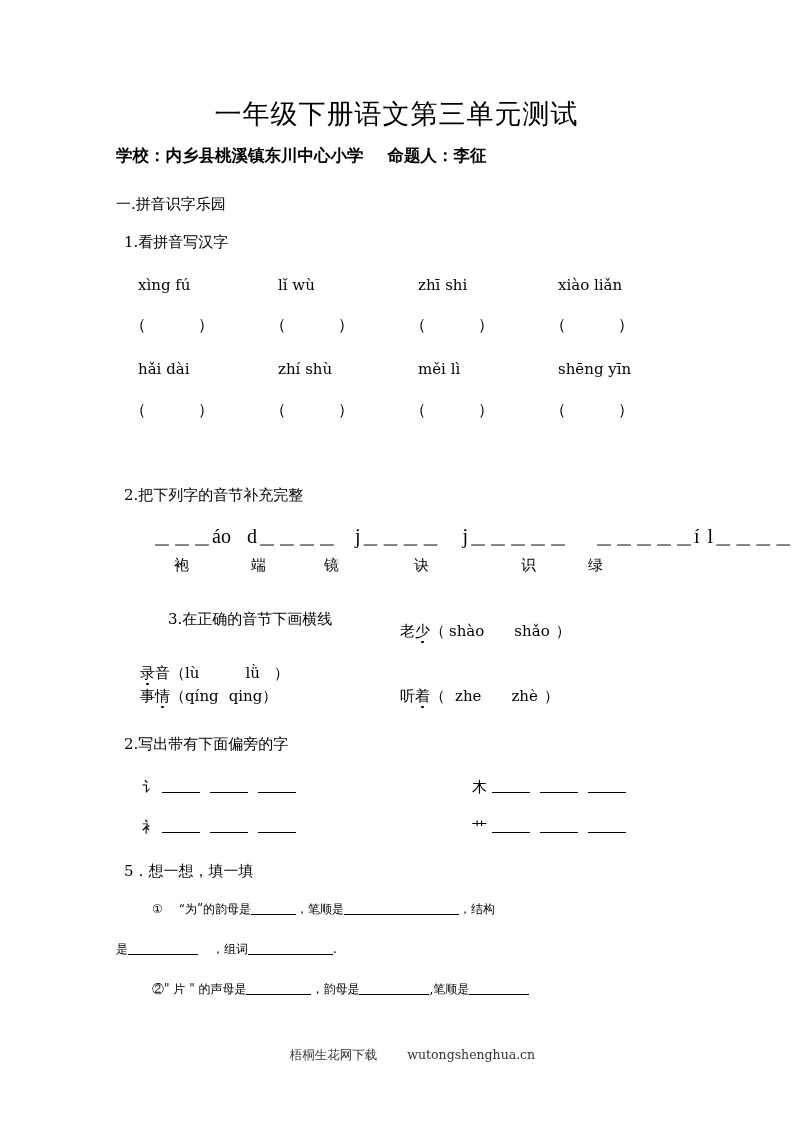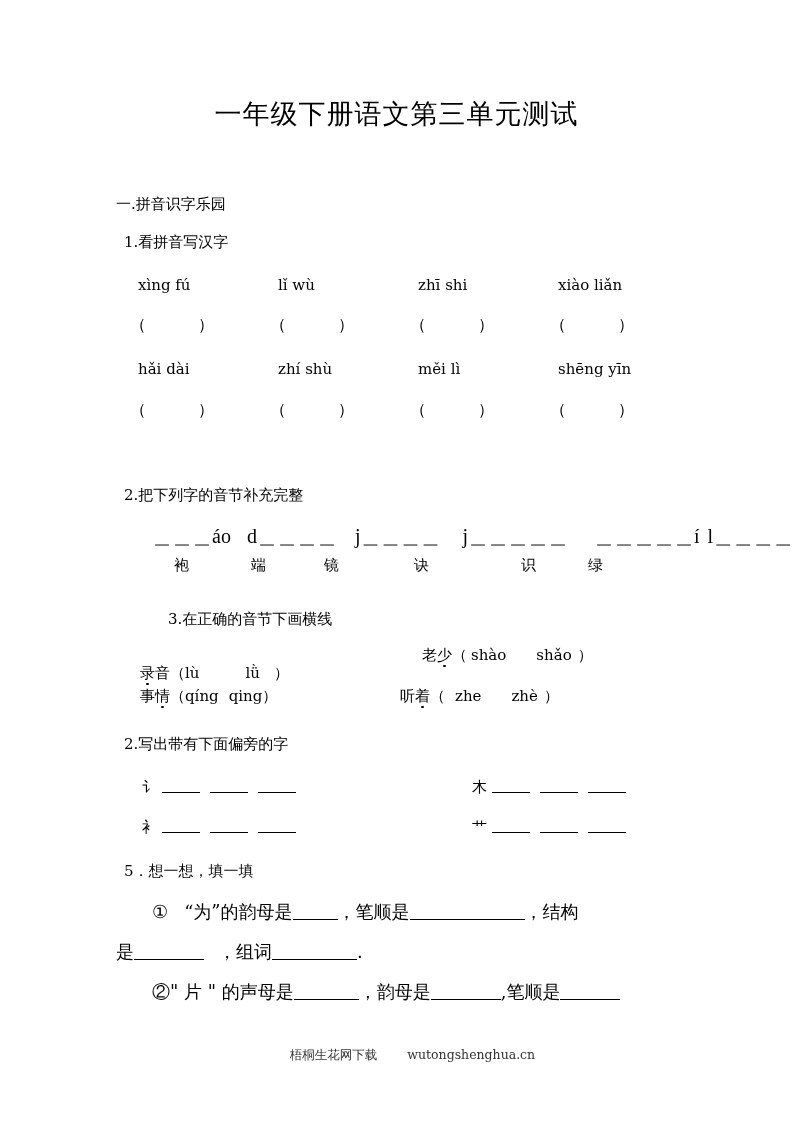--- a/index.html
+++ b/index.html
@@ -113,21 +113,21 @@
   .s4-line .bl {
     display: inline-block;
     width: 38px;
     border-bottom: 1px solid #000;
     height: 13px;
     margin: 0 5px;
     vertical-align: -1px;
   }
 
   
-  .s5-line { position: absolute; font-size: 18px; white-space: nowrap; }
+  .s5-line { position: absolute; font-size: 12px; white-space: nowrap; }
   .s5-line .bl {
     display: inline-block;
     border-bottom: 1px solid #000;
     height: 14px;
     vertical-align: -2px;
   }
   .w45 { width: 45px; }
   .w115 { width: 115px; }
   .w70 { width: 70px; }
   .w85 { width: 85px; }
@@ -147,20 +147,23 @@
   }
   .footer .fgap { display: inline-block; width: 30px; }
 </style>
 </head>
 <body>
 
 <div class="page">
 
   <div class="doc-title">一年级下册语文第三单元测试</div>
 
+  <div class="school-line">
+    <span>学校：</span><span>内乡县桃溪镇东川中心小学</span><span class="gap"></span><span>命题人：</span><span>李征</span>
+  </div>
 
   <div class="heading sec-h" style="top:195px;">一.拼音识字乐园</div>
 
   <div class="heading sub-h" style="top:233px;">1.看拼音写汉字</div>
 
   <div class="pinyin-row" style="top:276px;">
     <div class="cell">xìng fú</div>
     <div class="cell">lǐ wù</div>
     <div class="cell">zhī shi</div>
     <div class="cell">xiào liǎn</div>
@@ -196,21 +199,21 @@
   <div class="char-row">
     <span class="gap" style="width:22px"></span><span>袍</span><span class="gap" style="width:62px"></span><span>端</span><span class="gap" style="width:58px"></span><span>镜</span><span class="gap" style="width:75px"></span><span>诀</span><span class="gap" style="width:92px"></span><span>识</span><span class="gap" style="width:52px"></span><span>绿</span>
   </div>
 
   <div class="heading sub-h" style="top:610px;margin-left:44px;">3.在正确的音节下画横线</div>
 
   <div class="s3-line" style="left:140px; top:664px;">
     <span class="dotted">录</span><span>音</span><span>（</span><span>lù</span><span style="display:inline-block;width:46px"></span><span>lǜ</span><span style="display:inline-block;width:14px"></span><span>）</span>
   </div>
 
-  <div class="s3-line" style="left:400px; top:646px;margin-left:22px;">
+  <div class="s3-line" style="left:400px; top:622px;">
     <span>老</span><span class="dotted">少</span><span>（</span><span style="display:inline-block;width:4px"></span><span>shào</span><span style="display:inline-block;width:30px"></span><span>shǎo</span><span style="display:inline-block;width:6px"></span><span>）</span>
   </div>
 
   <div class="s3-line" style="left:140px; top:687px;">
     <span>事</span><span class="dotted">情</span><span>（</span><span>qíng</span><span style="display:inline-block;width:10px"></span><span>qing</span><span>）</span>
   </div>
 
   <div class="s3-line" style="left:400px; top:687px;">
     <span>听</span><span class="dotted">着</span><span>（</span><span style="display:inline-block;width:10px"></span><span>zhe</span><span style="display:inline-block;width:30px"></span><span>zhè</span><span style="display:inline-block;width:6px"></span><span>）</span>
   </div>

